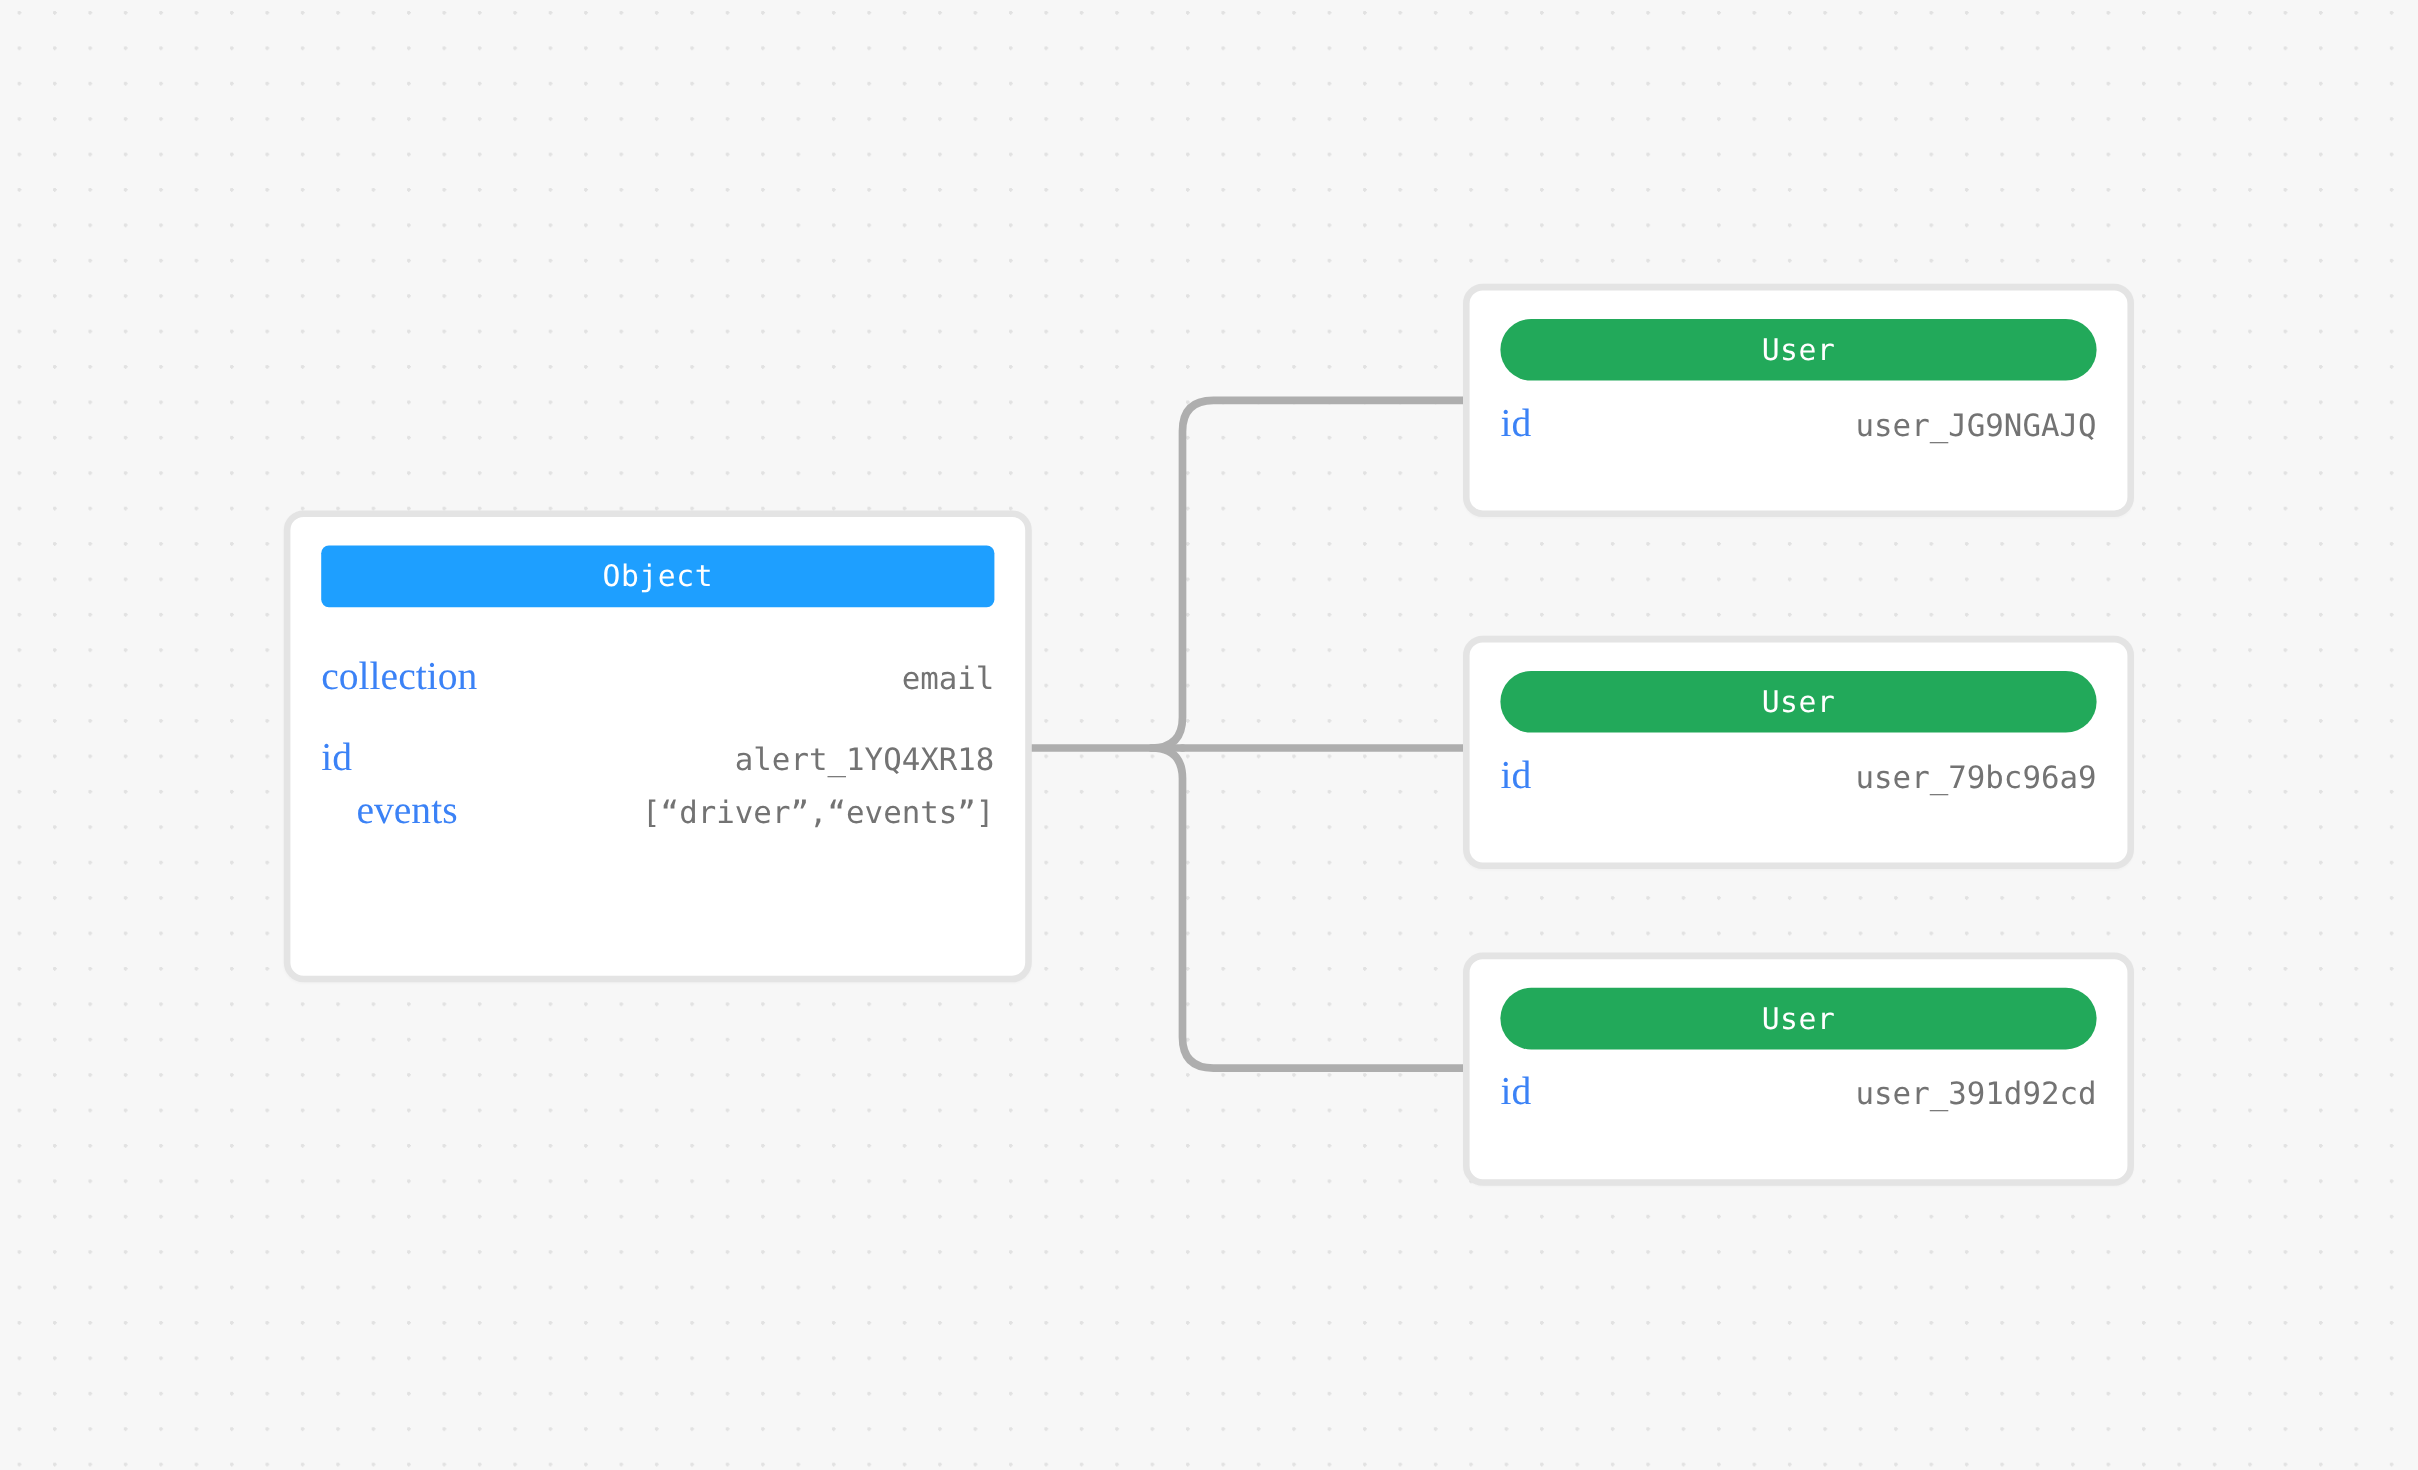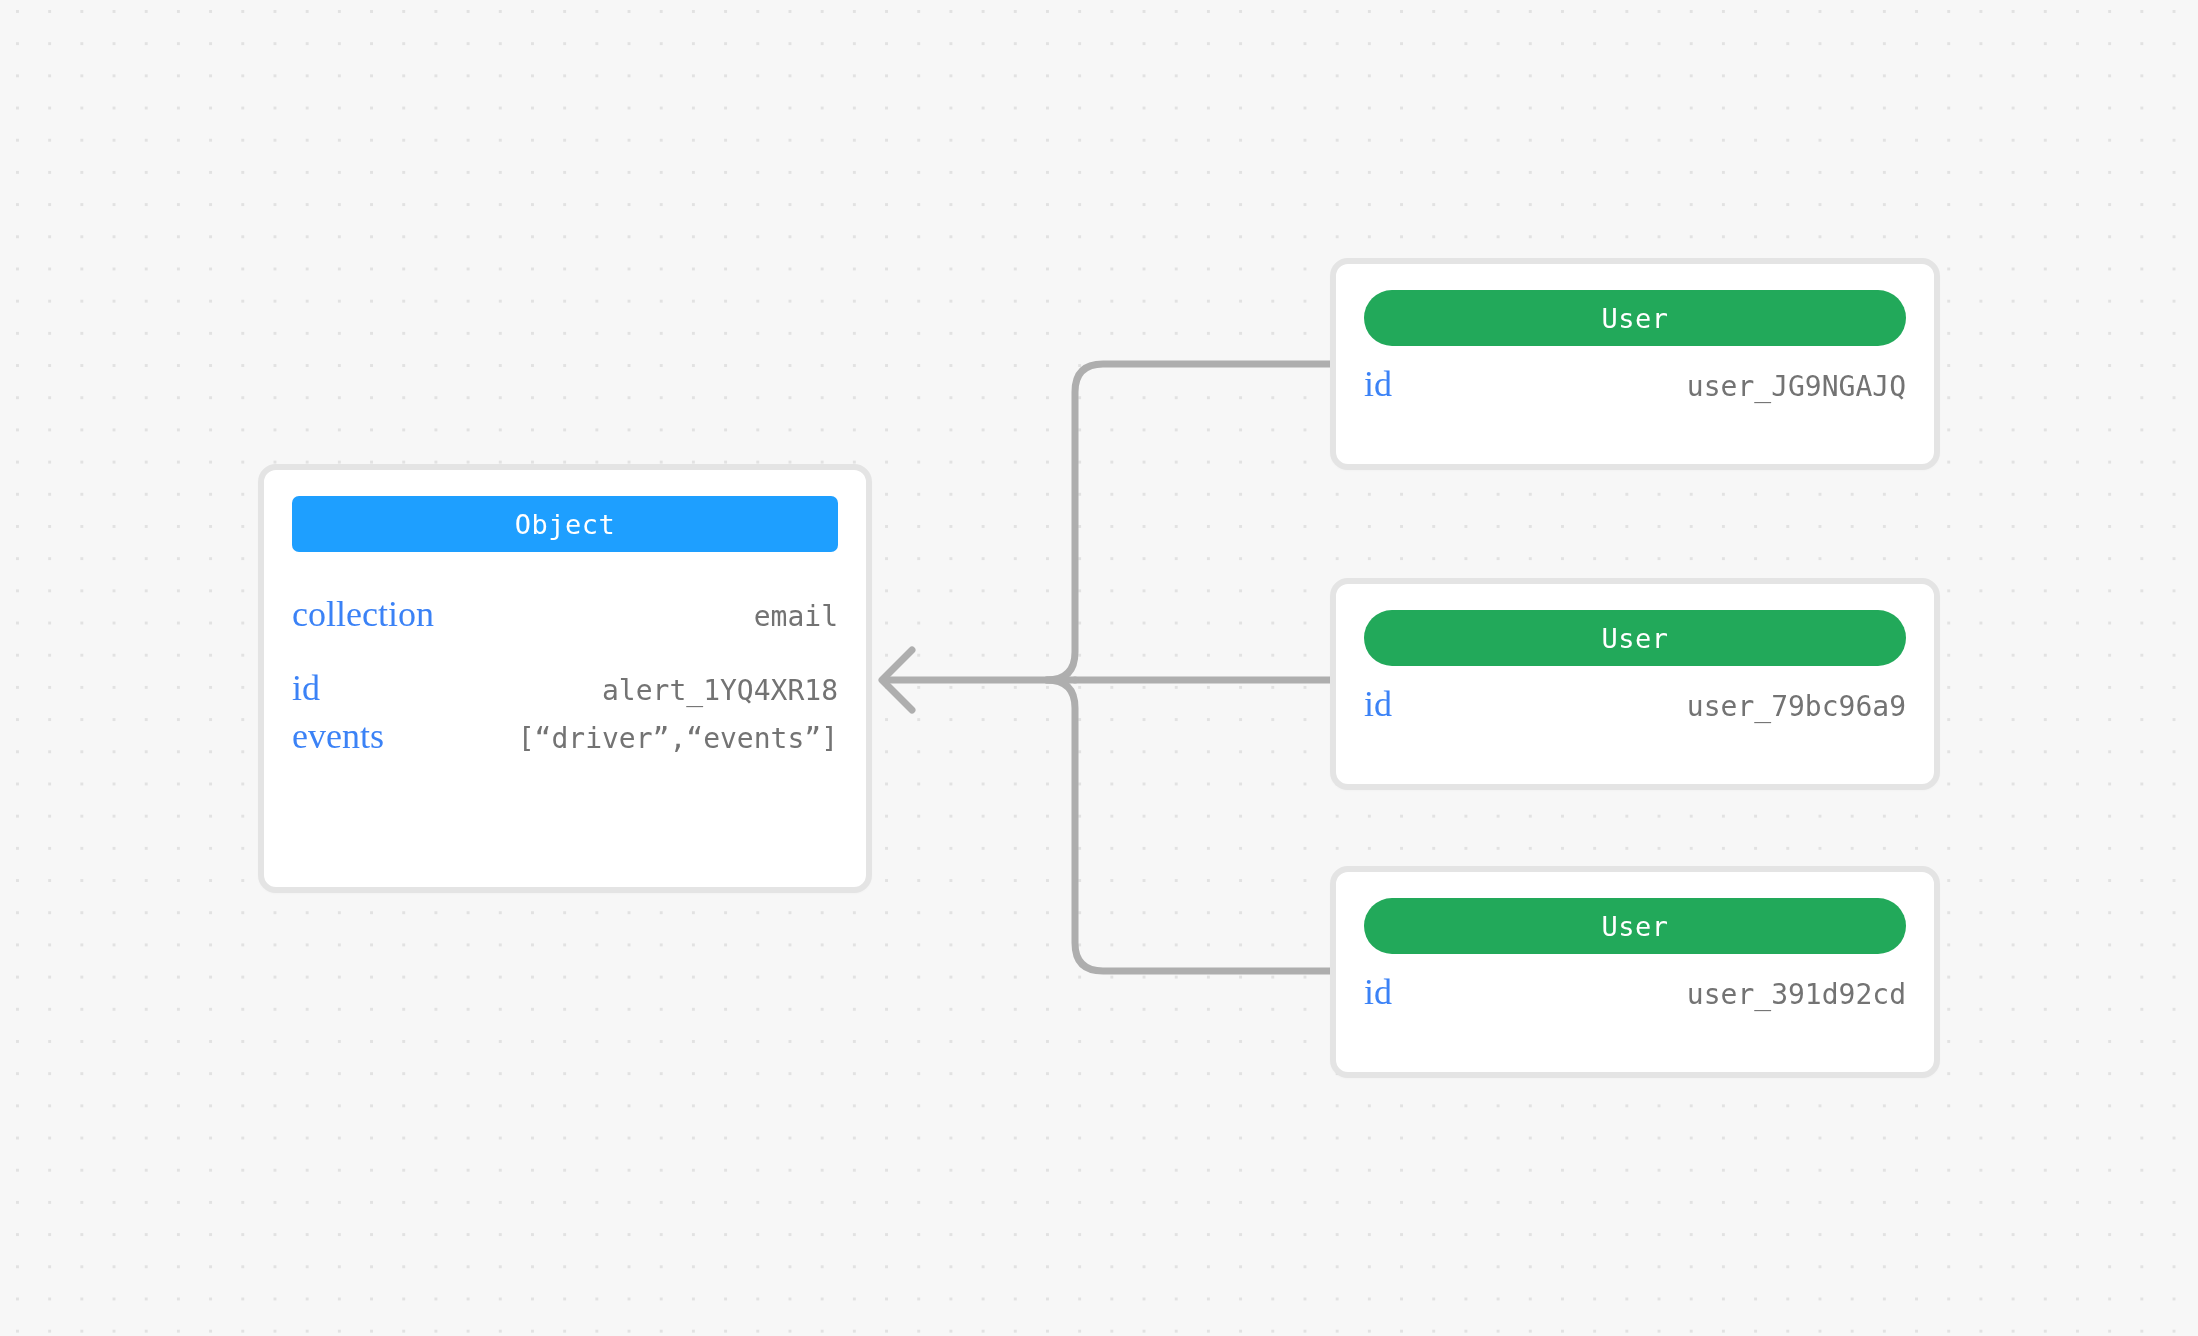--- a/index.html
+++ b/index.html
@@ -72,26 +72,26 @@
   }
   .field-val {
     color: #737373;
     font-family: "DejaVu Sans Mono", "Liberation Mono", monospace;
     font-size: 28px;
     white-space: pre;
     text-align: right;
   }
 
   
-  #object-card { left: 258px; top: 464px; width: 614px; height: 429px; }
+  #object-card { left: 258px; top: 464px; width: 680px; height: 429px; }
   #object-card .node-body { padding-top: 22px; }
   #object-card .field-row.row-collection { padding: 22px 0 0 0; height: 58px; }
   #object-card .field-row.row-id        { padding: 16px 0 0 0; height: 48px; }
   #object-card .field-row.row-channels  { padding: 0;          height: 48px; }
-  #object-card .field-row.row-events    { padding: 0;          height: 48px; }
+  #object-card .field-row.row-events    { padding: 0;          height: 48px; margin-left: 32px; }
 
   
   .user-card { left: 1330px; width: 610px; height: 212px; }
   #user-card-1 { top: 258px; }
   #user-card-2 { top: 578px; }
   #user-card-3 { top: 866px; }
   .user-card .node-body { padding-top: 20px; }
   .user-card .field-row { height: 44px; }
 </style>
 </head>

